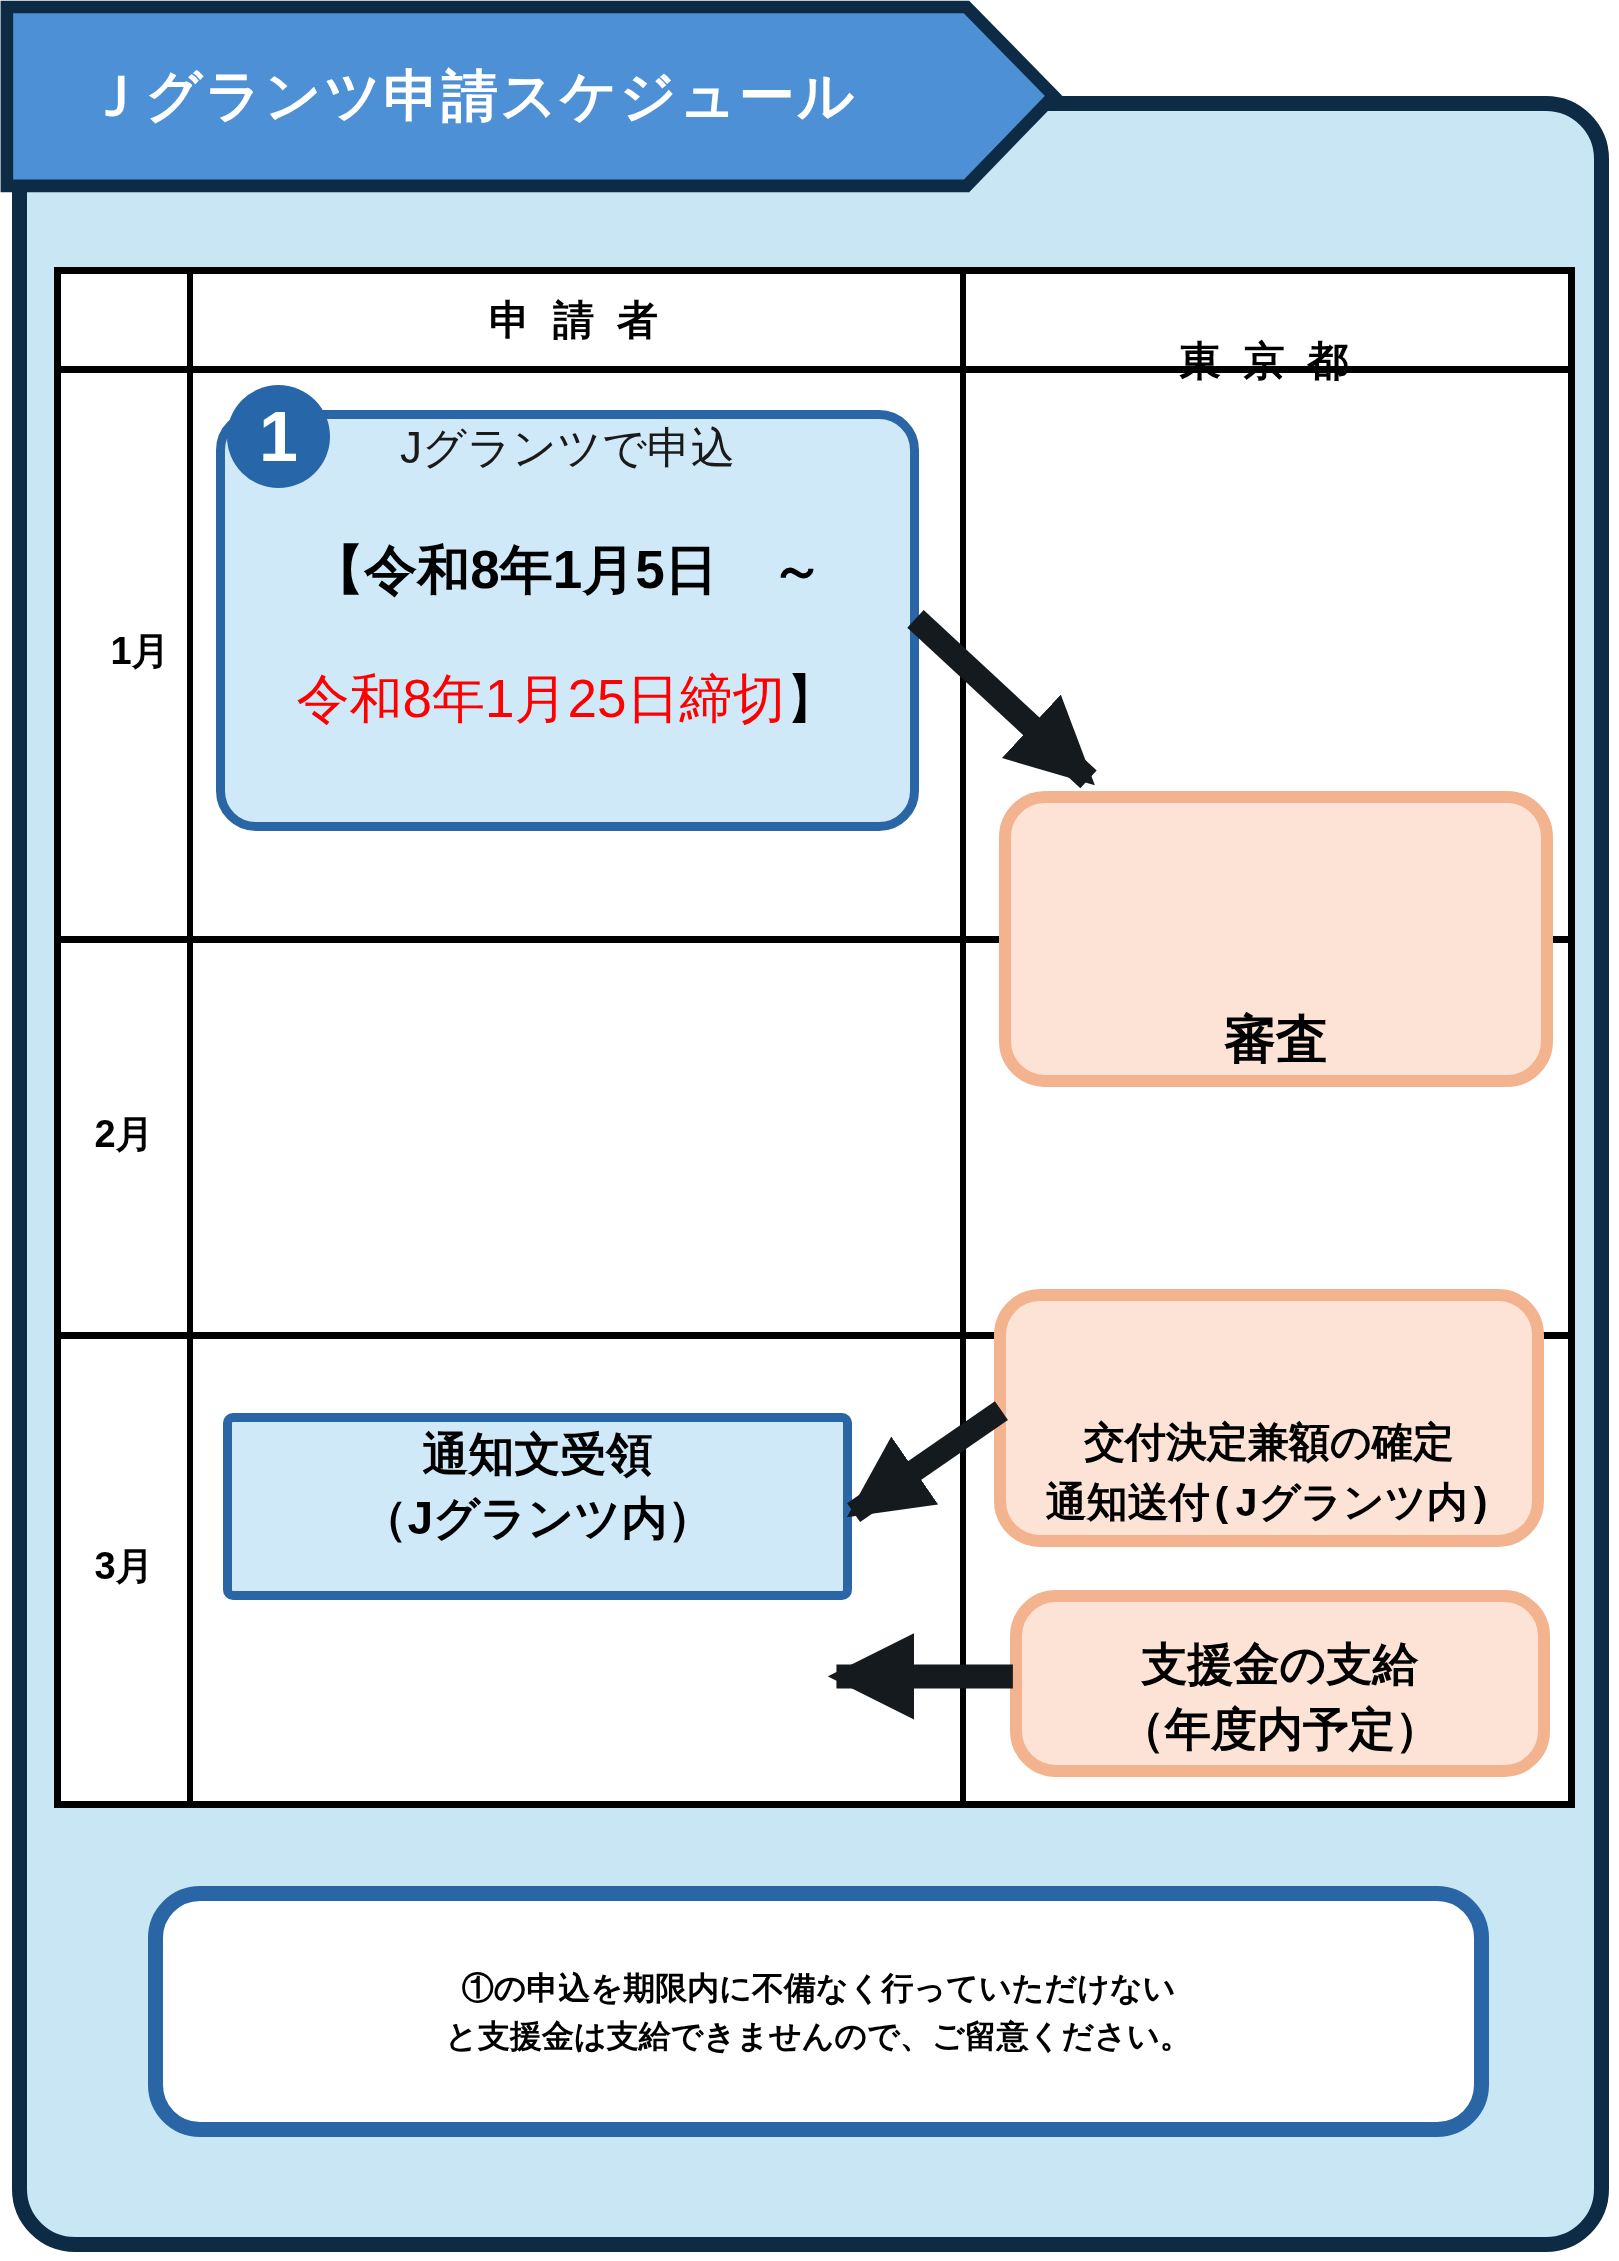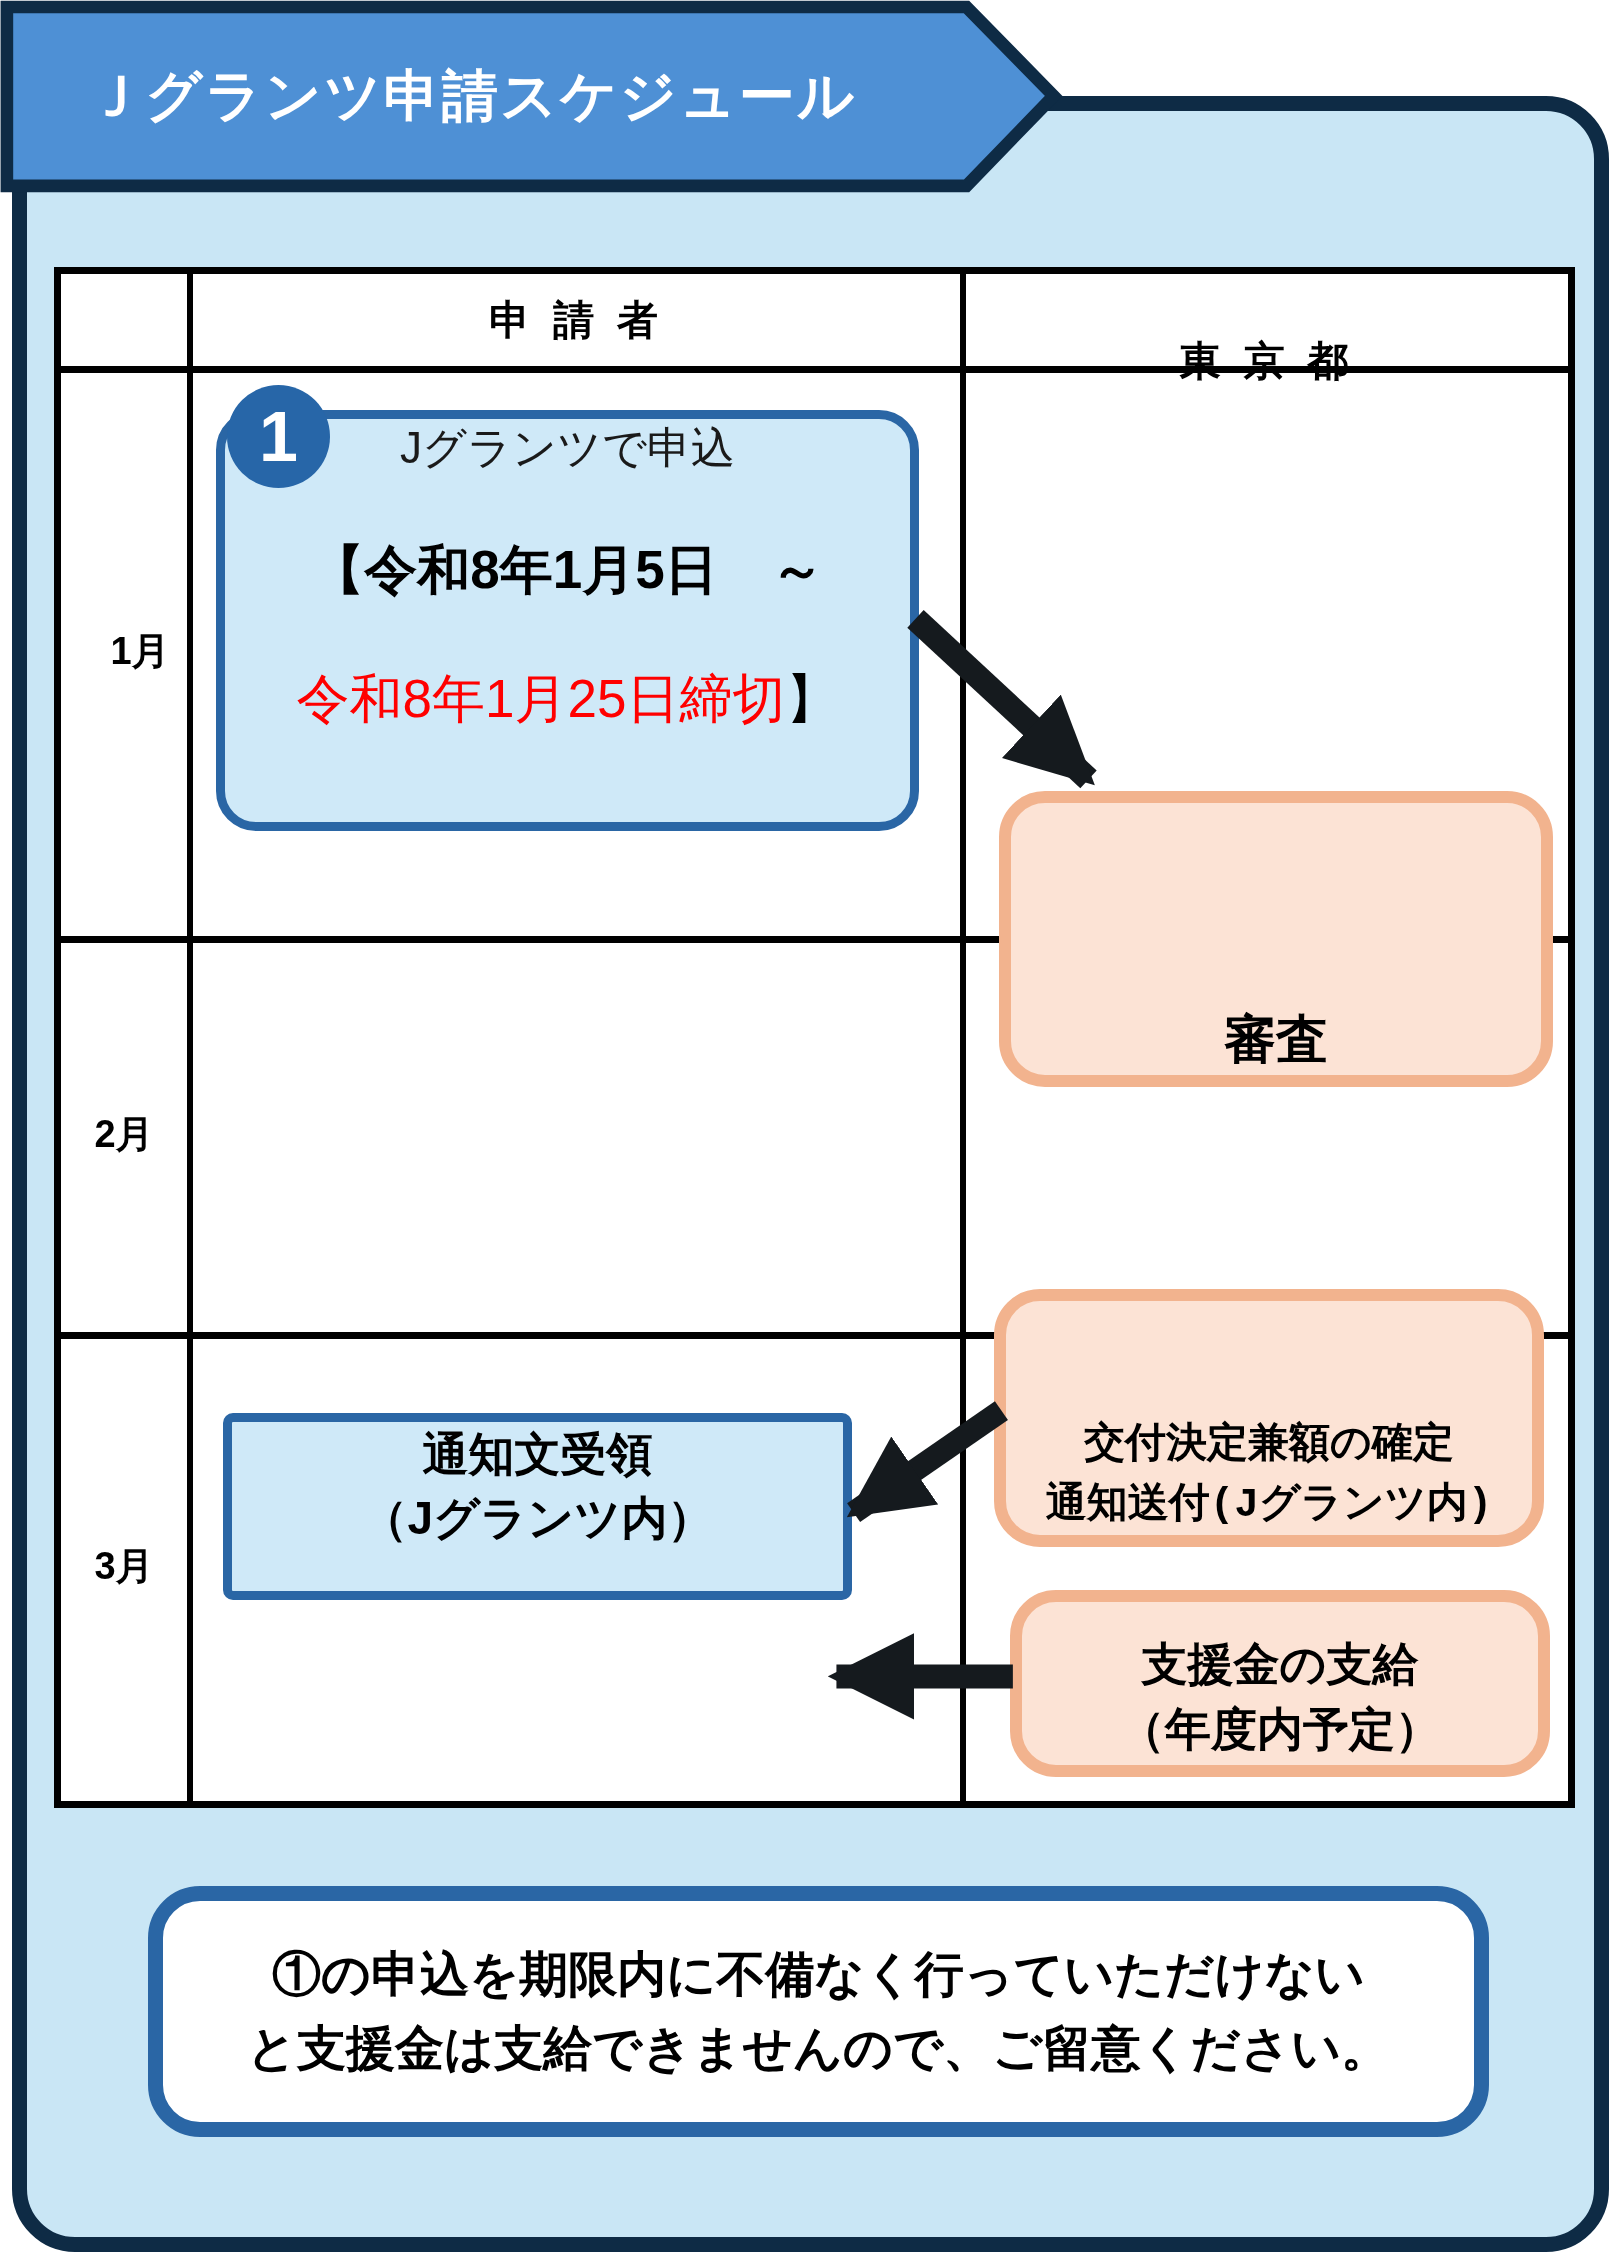--- a/index.html
+++ b/index.html
@@ -61,21 +61,21 @@
   .review-box { left:999px; top:791px; width:554px; height:296px; font-size:52px; }
   .grant-box  { left:994px; top:1289px; width:550px; height:258px; font-size:41px; line-height:1.45; }
   .receive-box{ left:223px;  top:1413px; width:629px; height:187px; font-size:46px; line-height:1.4; border-radius:10px; font-weight:700; color:#000; }
   .payment-box{ left:1010px; top:1590px; width:540px; height:187px; font-size:46px; line-height:1.4; }
   
   .note-box {
     position:absolute; left:148px; top:1886px; width:1341px; height:251px;
     background:#ffffff; border:15.5px solid #2a66a5; border-radius:52px;
     box-sizing:border-box; z-index:3;
     display:flex; flex-direction:column; align-items:center; justify-content:center;
-    text-align:center; font-size:49px; font-weight:700; color:#000; line-height:1.5;
+    text-align:center; font-size:32px; font-weight:700; color:#000; line-height:1.5;
     white-space:nowrap;
   }
   
   .arrows { position:absolute; left:0; top:0; z-index:5; pointer-events:none; }
 </style>
 </head>
 <body>
 
 <div class="page">
 

